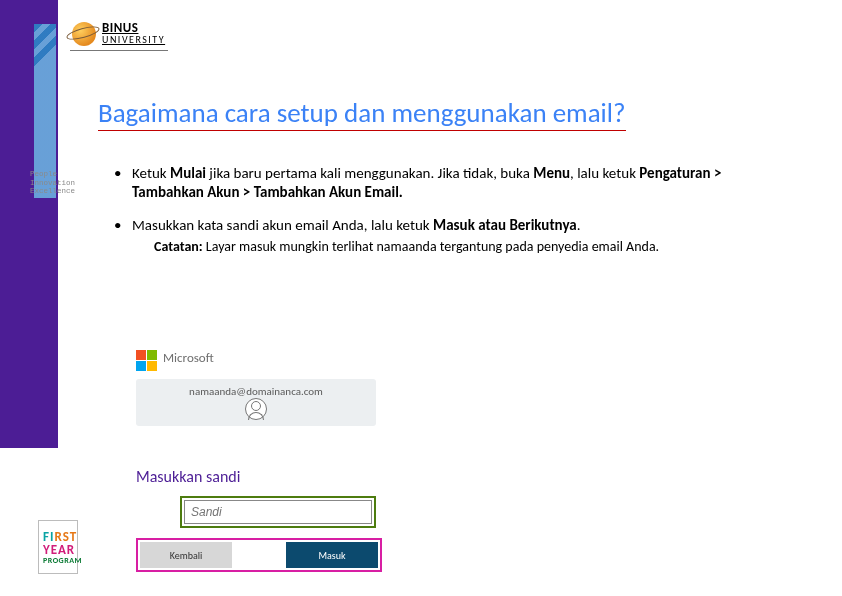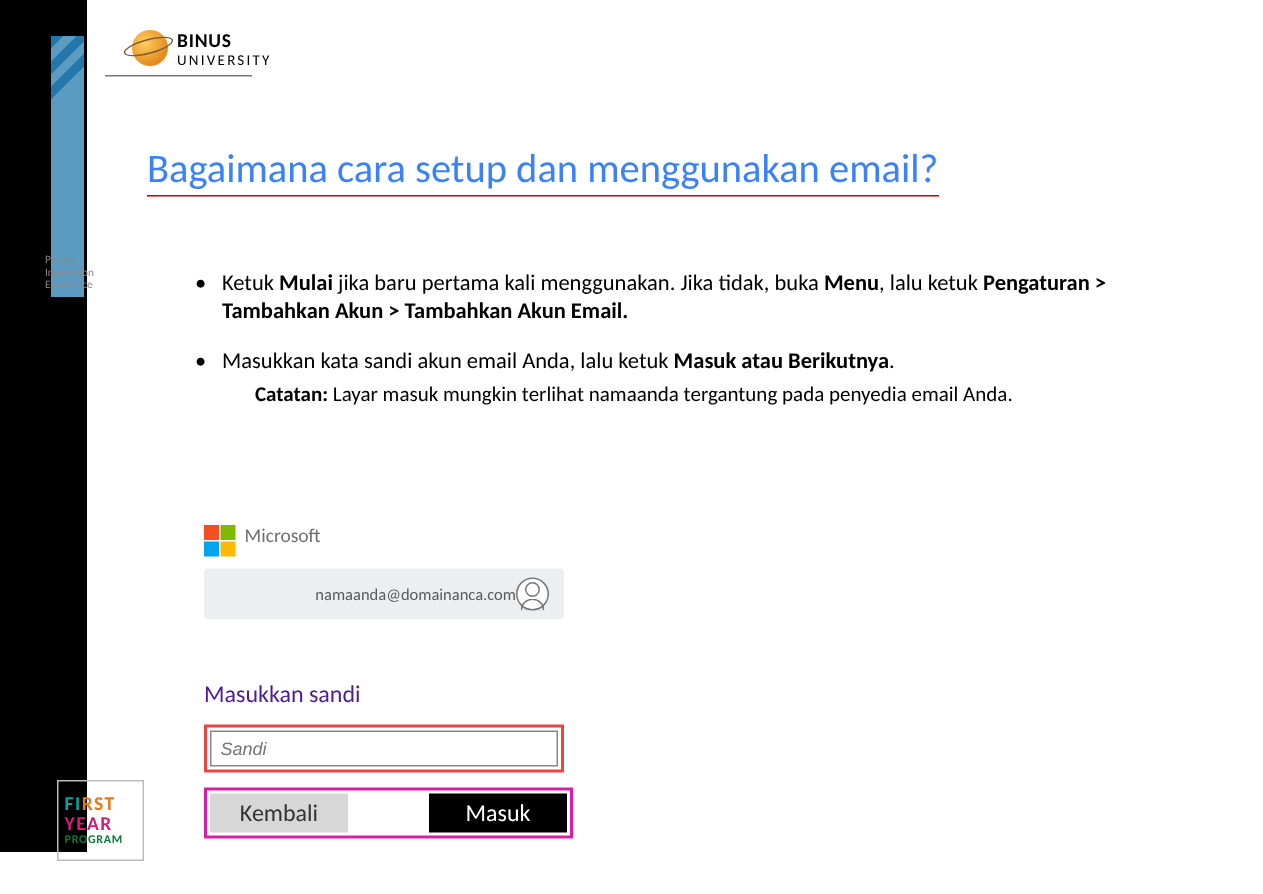--- a/index.html
+++ b/index.html
@@ -9,40 +9,41 @@
     width: 842px;
     height: 596px;
     font-family: Calibri, Arial, sans-serif;
     background: #fff;
     position: relative;
     color: #000;
   }
   .left-stripe {
     position: absolute;
     left: 0; top: 0;
-    width: 58px; height: 568px;
-    background: #000000;
+    width: 58px; height: 448px;
+    background: #4c1d95;
+    font-family: Liberation Mono, monospace;
   }
   .stripe-pattern {
     position: absolute;
     left: 34px; top: 24px;
     width: 22px; height: 174px;
     background: linear-gradient(135deg, #2a8cc9 0 6px, #6db7e3 6px 12px, #2a8cc9 12px 18px, #6db7e3 18px 24px, #2a8cc9 24px 30px, #6db7e3 30px 36px);
     opacity: 0.85;
   }
   .stripe-text {
     position: absolute;
     left: 30px; top: 170px;
     font-size: 7.5px; color: #8a8a8a;
     line-height: 1.15; width: 45px;
   }
   .logo-area {
     position: absolute;
-    left: 88px; top: 20px;
-    display: flex; align-items: flex-start;
+    left: 72px; top: 20px;
+    display: flex; align-items: flex-end; text-decoration: underline;
   }
   .logo-ball {
     width: 24px; height: 24px;
     background: radial-gradient(circle at 35% 35%, #ffcf5e, #e58a1f 70%);
     border-radius: 50%;
     position: relative;
     margin-right: 6px;
   }
   .logo-ring {
     position: absolute;
@@ -65,21 +66,21 @@
     padding-bottom: 1px;
   }
 
   .content {
     position: absolute;
     left: 114px; top: 164px;
     width: 680px;
     font-size: 15px;
     line-height: 1.28;
   }
-  ul.bullets { margin: 16px; padding: 0; list-style: none; }
+  ul.bullets { margin: 0; padding: 0; list-style: none; }
   ul.bullets > li { position: relative; padding-left: 18px; margin-bottom: 14px; }
   ul.bullets > li:before { content: "•"; position: absolute; left: 0; top: 0; }
 
   .note-block {
     margin-left: 22px;
     margin-top: 2px;
     font-size: 14px;
     line-height: 1.25;
   }
   .b { font-weight: bold; }
@@ -92,43 +93,44 @@
     font-size: 11px;
   }
   .ms-logo-row { display:flex; gap:6px; margin-bottom:8px; }
   .ms-flag { display:grid; grid-template-columns:10px 10px; grid-template-rows:10px 10px; gap:1px; }
   .ms-flag span:nth-child(1){background:#f25022;} .ms-flag span:nth-child(2){background:#7fba00;}
   .ms-flag span:nth-child(3){background:#00a4ef;} .ms-flag span:nth-child(4){background:#ffb900;}
   .ms-word { color:#6e6e6e; font-size:13px; }
   .acct-row {
     background:#eceff1; border-radius:3px;
     padding:6px 10px; display:flex; justify-content:flex-end; align-items:center;
-    color:#5a5a5a; margin-bottom: 10px;
+    color:#5a5a5a; margin-bottom: 10px; flex-direction: column;
   }
   .avatar-ico { width:22px; height:22px; border:1.5px solid #777; border-radius:50%; position:relative; background:#fff; }
   .avatar-ico:before{content:"";position:absolute;width:8px;height:8px;border:1.5px solid #777;border-radius:50%;left:5px;top:2px;}
   .avatar-ico:after{content:"";position:absolute;width:14px;height:7px;border:1.5px solid #777;border-bottom:none;border-radius:10px 10px 0 0;left:2px;bottom:-1px;}
   .prompt-lbl { font-size:16px; color:#4c1d95; margin-bottom:10px;margin-top:41px; }
   .pwd-field {
-    border: 2px solid #ef4444;
+    border: 2px solid #4d7c0f;
     padding: 2px;
     margin-bottom: 10px;
+    margin-left: 44px;
   }
   .pwd-field input {
     width: 100%; border:1px solid #888; padding:4px 6px; font-style:italic; font-size:12px; color:#888;
   }
   .btn-row { display:flex; gap:8px; border:2px solid #d81ea3; padding:2px; width:fit-content; margin-left:auto; }
-  .btn { width:92px; height:26px; display:flex; align-items:center; justify-content:center; font-size:16px; }
+  .btn { width:92px; height:26px; display:flex; align-items:center; justify-content:center; font-size:10px; }
   .btn.back { background:#d7d7d7; color:#333; }
-  .btn.go   { background:#000000; color:#fff;margin-left:46px; }
+  .btn.go   { background:#0c4a6e; color:#fff;margin-left:46px; }
 
   .fy-badge {
     position: absolute;
     left: 38px; bottom: 22px;
-    width: 58px; height: 54px;
+    width: 40px; height: 54px;
     border:1px solid #bcbcbc;
     display:flex; flex-direction:column; justify-content:center;
     padding:2px 4px;
     font-weight:bold; letter-spacing:1px;
   }
   .fy-row { font-size:13px; line-height:1; }
   .fy-badge .r1 span:nth-child(1){color:#0aa3a3;} .fy-badge .r1 span:nth-child(2){color:#0aa3a3;}
   .fy-badge .r1 span:nth-child(3){color:#e67817;} .fy-badge .r1 span:nth-child(4){color:#e67817;} .fy-badge .r1 span:nth-child(5){color:#e67817;}
   .fy-badge .r2{color:#d11e7a;} .fy-badge .r3{color:#0a7a34;}
 </style>

